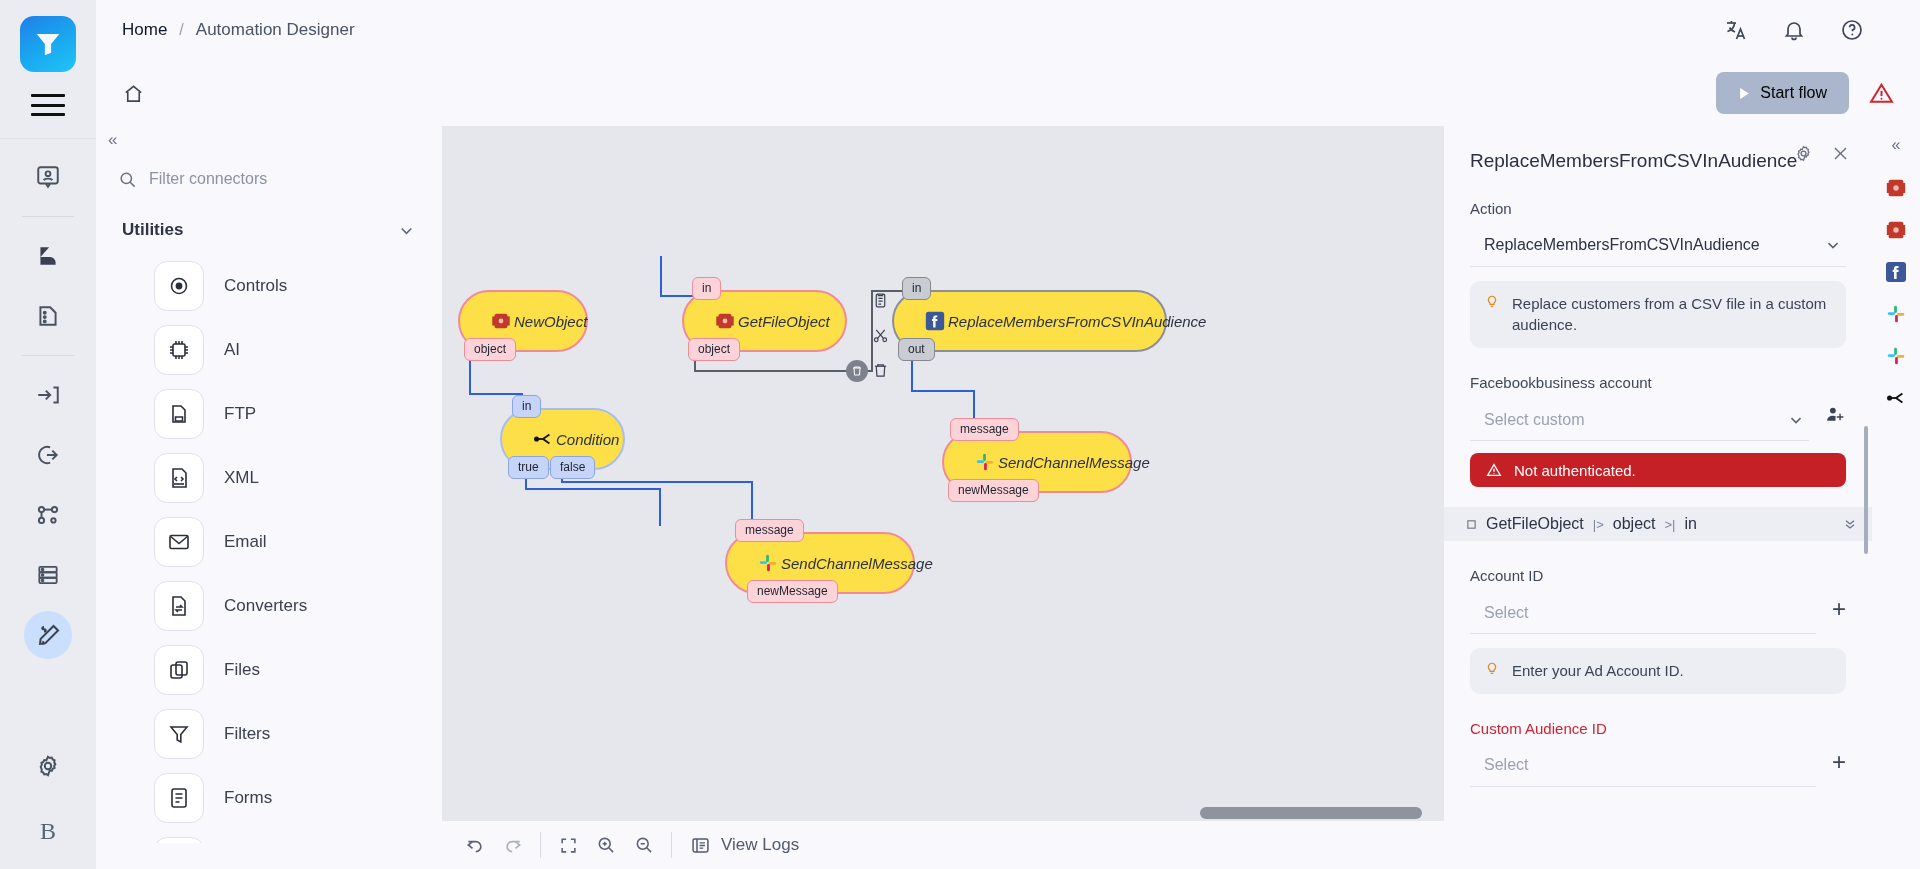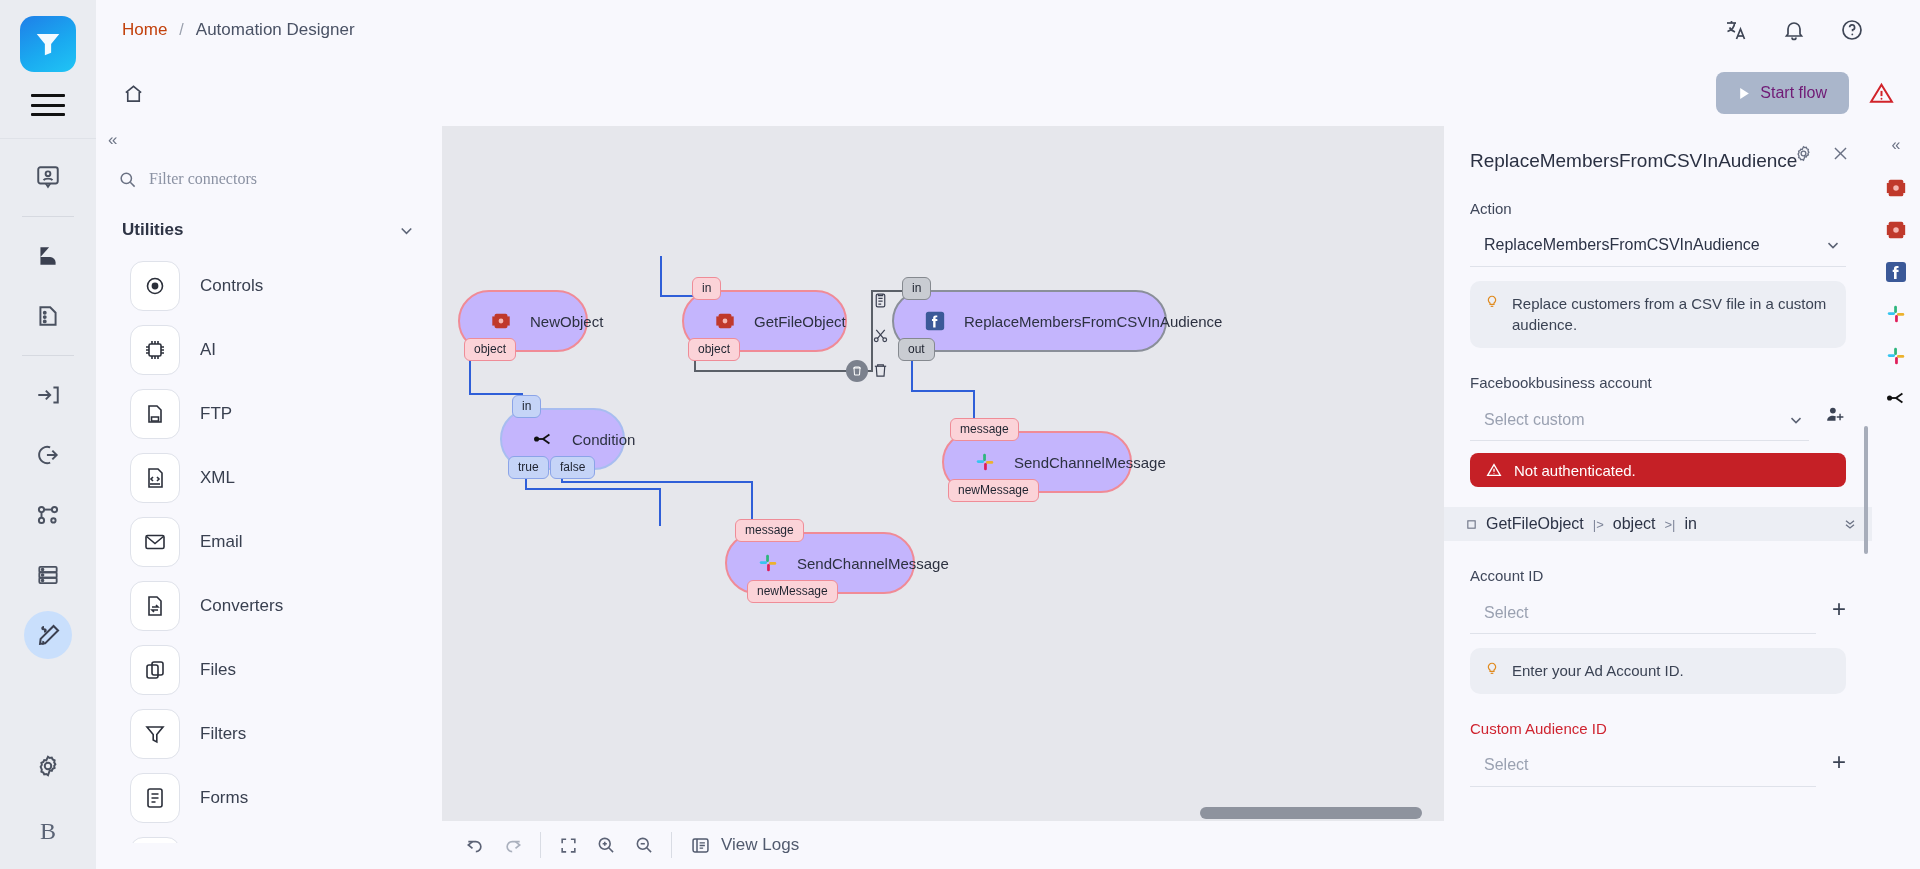--- a/index.html
+++ b/index.html
@@ -35,85 +35,85 @@
   .rail-divider { width: 52px; height: 1px; background: #d6d9e0; margin: 9px 0; }
   .rail-bottom { position:absolute; bottom: 0; left:0; width: 96px; display:flex; flex-direction:column; align-items:center; padding-bottom: 24px;}
   .rail-letter { font-size: 24px; color: #5b6476; margin-top: 22px; font-family:"Liberation Serif", serif;}
 
   
   .topbar {
     position: absolute; left: 96px; top: 0; right: 0; height: 60px;
     background: #f8f8fd; display: flex; align-items: center;
     padding: 0 26px; z-index: 30;
   }
-  .crumb { font-size: 17px; color: #c2410c; cursor: pointer; }
+  .crumb { font-size: 17px; color: #0f172a; cursor: pointer; }
   .crumb-sep { color: #9aa0ad; margin: 0 12px; font-size: 16px; }
   .crumb.current { color: #4a5265; }
   .topbar-right { margin-left: auto; display: flex; align-items: center; gap: 34px; padding-right: 30px;}
   .ticon { color: #3f4656; cursor: pointer; display:flex; }
 
   
   .flowbar {
     position: absolute; left: 96px; top: 60px; right: 0; height: 66px;
     background: #f8f8fd; display: flex; align-items: center; z-index: 29;
   }
   .home-icon-btn { margin-left: 26px; color: #3f4656; display:flex; cursor:pointer;}
   .flow-title-wrap {
     position: absolute; left: 0; right: 0; display: flex; align-items: center;
     justify-content: center; gap: 12px; pointer-events: none;
   }
   .flow-title { font-size: 22px; font-weight: bold; color: #2e3445; pointer-events:auto; cursor:pointer;}
   .flowbar-right { margin-left: auto; display:flex; align-items:center; gap: 20px; padding-right: 26px;}
   .start-flow {
-    background: #aab6cb; color: #701a75; border: none; border-radius: 8px;
+    background: #aab6cb; color: #000000; border: none; border-radius: 8px;
     height: 42px; padding: 0 22px; font-size: 16px; display:flex; align-items:center; gap: 9px;
     cursor: pointer; font-family:"Liberation Sans",sans-serif;
   }
   .warn-tri { color: #d1232a; display:flex; cursor:pointer;}
 
   
   .connectors {
     position: absolute; left: 96px; top: 126px; width: 346px; bottom: 0;
     background: #f8f8fd; z-index: 20;
   }
   .collapse-bar { height: 26px; display:flex; align-items:center; padding-left: 12px; }
   .collapse-chev { color:#6d7586; font-size: 17px; cursor:pointer; line-height:1;}
   .filter-row { display:flex; align-items:center; gap:12px; padding: 8px 0 0 22px; height:46px;}
   .filter-input {
     border: none; background: transparent; outline: none; font-size: 16px;
-    color: #000000; width: 250px; font-family:Liberation Serif, serif;
+    color: #000000; width: 250px; font-family:Liberation Sans, sans-serif;
   }
   .filter-input::placeholder { color: #8b92a3; }
   .group-head {
     display:flex; align-items:center; padding: 22px 26px 10px 26px;
   }
   .group-title { font-size: 17px; font-weight: bold; color: #2e3445; }
   .group-chev { margin-left:auto; color:#5d6577; font-size: 15px;}
-  .conn-list { padding: 4px 0 0 8px; overflow: hidden; height: calc(869px - 126px - 150px); }
+  .conn-list { padding: 4px 0 0 8px; overflow: hidden; height: calc(869px - 126px - 150px); margin-left: 24px; }
   .conn-item { display:flex; align-items:center; gap: 20px; padding: 7px 26px; cursor:pointer;}
   .conn-ico {
     width: 50px; height: 50px; border:1px solid #dfe2ea; border-radius: 13px; background:#fff;
     display:flex; align-items:center; justify-content:center; color:#2b2f3a; flex:none;
   }
   .conn-label { font-size: 17px; color: #39405060; color:#394050; }
   .panel-scroll {
     position:absolute; left: 436px; top: 226px; width: 4px; height: 98px;
     background: #a7adba; border-radius: 2px;
   }
 
   
   .canvas {
     position: absolute; left: 442px; top: 126px; right: 0; bottom: 0;
     background: #e6e7ec; overflow: hidden;
   }
   .canvas-inner { position:absolute; inset:0; }
   .node { position:absolute; }
   .node-body {
-    background: #c4b5fd; border-radius: 32px; height: 62px; display:flex; align-items:center;
-    padding: 0 28px; gap: 16px; border: 2px solid #f08b96;
+    background: #fde047; border-radius: 32px; height: 62px; display:flex; align-items:center;
+    padding: 0 28px; border: 2px solid #f08b96; font-style: italic;
   }
   .node-body.grey { border-color: #8a8f99; }
   .node-body.blue { border-color: #a8bdf0; }
   .node-label { font-size: 15px; color: #2c3140; white-space: nowrap;}
   .port {
     position:absolute; font-size: 12px; border-radius: 6px; padding: 3px 9px;
     background: #fbd3d8; border: 1.6px solid #ef8c97; color: #1f2430; line-height: 1.25;
   }
   .port.grey { background: #c9ccd2; border-color:#85898f; }
   .port.blue { background: #c5d4f7; border-color:#8ba4e8; }

